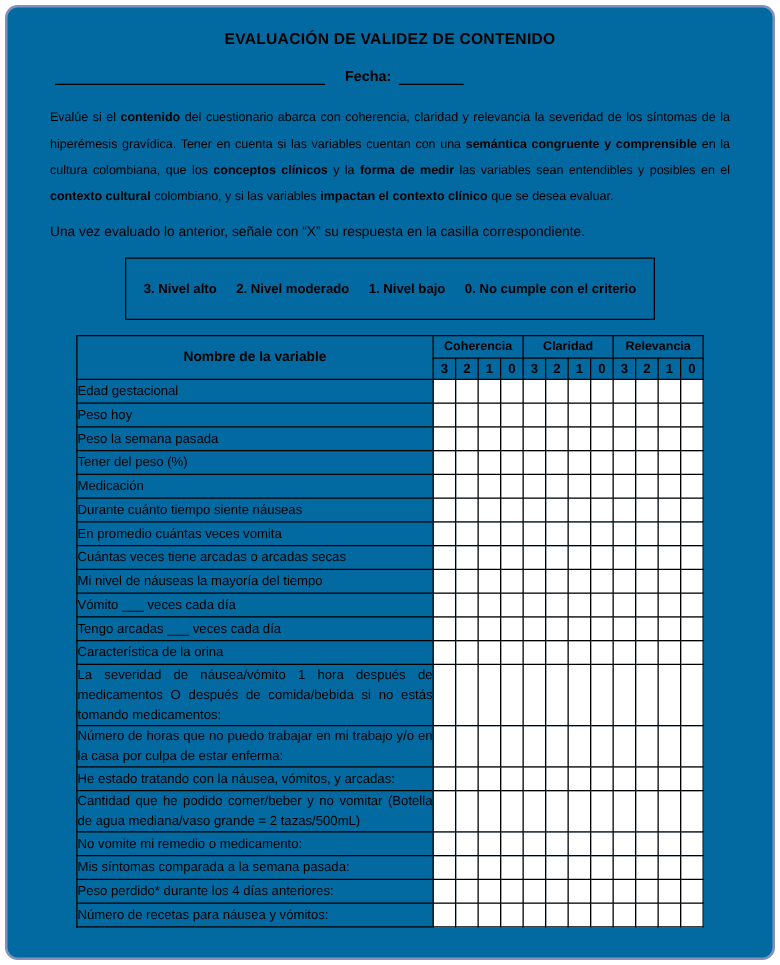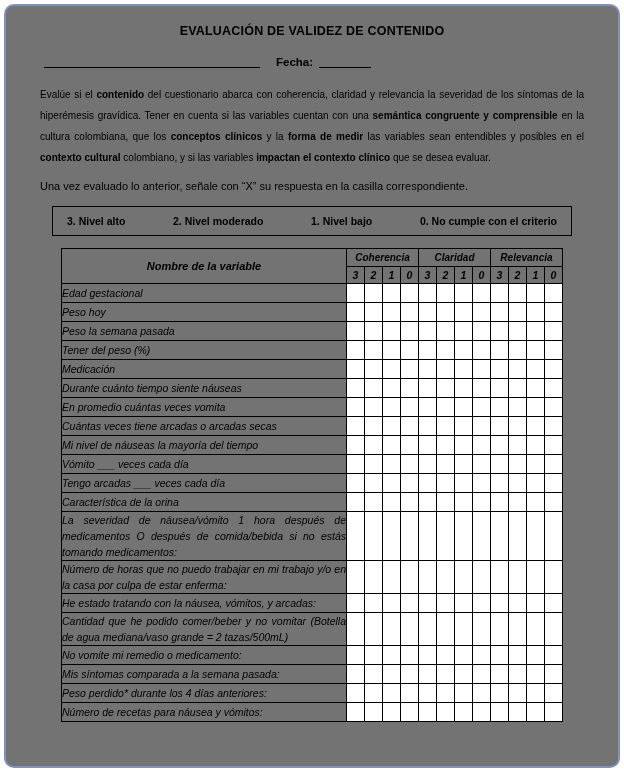--- a/index.html
+++ b/index.html
@@ -3,21 +3,21 @@
 <meta charset="utf-8">
 <style>
   html,body { margin:0; padding:0; }
   body {
     width:624px; height:772px; background:#ffffff; position:relative;
     font-family:"Liberation Sans", sans-serif; color:#000;
   }
   .frame {
     position:absolute; inset:4px;
     border:2px solid #8191bb; border-radius:10px;
-    overflow:hidden; background:#737373;
+    overflow:hidden; background:#0369a1;
   }
   .content { padding:12px 32px 0 32px; }
 
   .title {
     font-size:12.5px; font-weight:bold; text-align:center;
     margin:6px 0 16px 0; letter-spacing:0.2px;
   }
 
   .name-row {
     display:flex; align-items:flex-end; white-space:nowrap;
@@ -30,29 +30,29 @@
 
   .intro {
     font-size:10px; line-height:21px; text-align:justify;
     margin:0 2px 12px 2px;
   }
   .intro b { font-weight:bold; }
 
   .instruction { font-size:11px; margin:0 2px 14px 2px; }
 
   .legend {
-    width:520px; box-sizing:border-box; margin:0 auto 12px auto;
-    border:1px solid #000; padding:8px 14px;
+    width:424px; box-sizing:border-box; margin:0 auto 12px auto;
+    border:1px solid #000; padding:18px 14px;
     display:flex; justify-content:space-between;
     font-weight:bold; font-size:10.5px; white-space:nowrap;
   }
 
   table.eval {
     border-collapse:collapse; table-layout:fixed;
-    width:502px; margin:0 auto;font-style:italic;
+    width:502px; margin:0 auto;
   }
   table.eval th, table.eval td { border:1px solid #000; padding:0; }
   .var-th { width:284px; font-size:11px; font-weight:bold; text-align:center; vertical-align:middle; }
   .group-th { font-size:10px; font-weight:bold; height:17px; text-align:center; }
   .scale-th { font-size:10.5px; font-weight:bold; height:16px; text-align:center; }
   .var-cell {
     font-size:10.5px; line-height:16px; text-align:justify;
     padding:2px 4px 2px 5px; vertical-align:middle;
   }
   .score-cell { background:#fff; }

